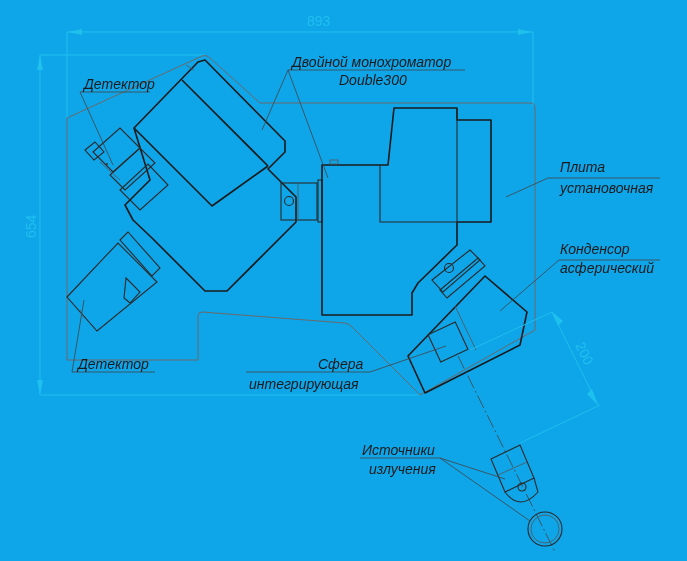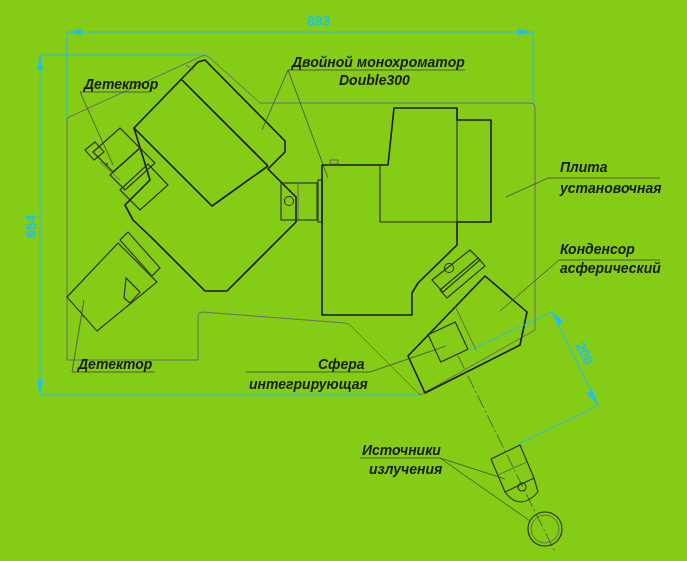--- a/index.html
+++ b/index.html
@@ -1,16 +1,16 @@
 <!DOCTYPE html>
 <html><head>
 <meta charset="utf-8">
 <style>
   html, body { margin: 0; padding: 0; background: #ffffff; }
-  #canvas { position: relative; width: 687px; height: 561px; overflow: hidden; background: #84cc16; font-weight: bold; }
+  #canvas { position: relative; width: 687px; height: 561px; overflow: hidden; background: #0ea5e9; }
   svg { position: absolute; left: 0; top: 0; }
   .lbl { font-family: "Liberation Sans", sans-serif; font-style: italic; font-size: 14px; fill: #1a1a1a; }
   .dim { font-family: "Liberation Sans", sans-serif; font-size: 14px; fill: #1ec0ee; }
   .thick { stroke: #1a1a1a; stroke-width: 1.6; fill: none; stroke-linejoin: round; }
   .med { stroke: #2a2a2a; stroke-width: 1.1; fill: none; }
   .thin { stroke: #555; stroke-width: 0.8; fill: none; }
   .plate { stroke: #6a6a6a; stroke-width: 1; fill: none; }
   .leader { stroke: #444; stroke-width: 0.8; fill: none; }
   .dimline { stroke: #1ec0ee; stroke-width: 1; fill: none; }
   .arrow { fill: #1ec0ee; }

